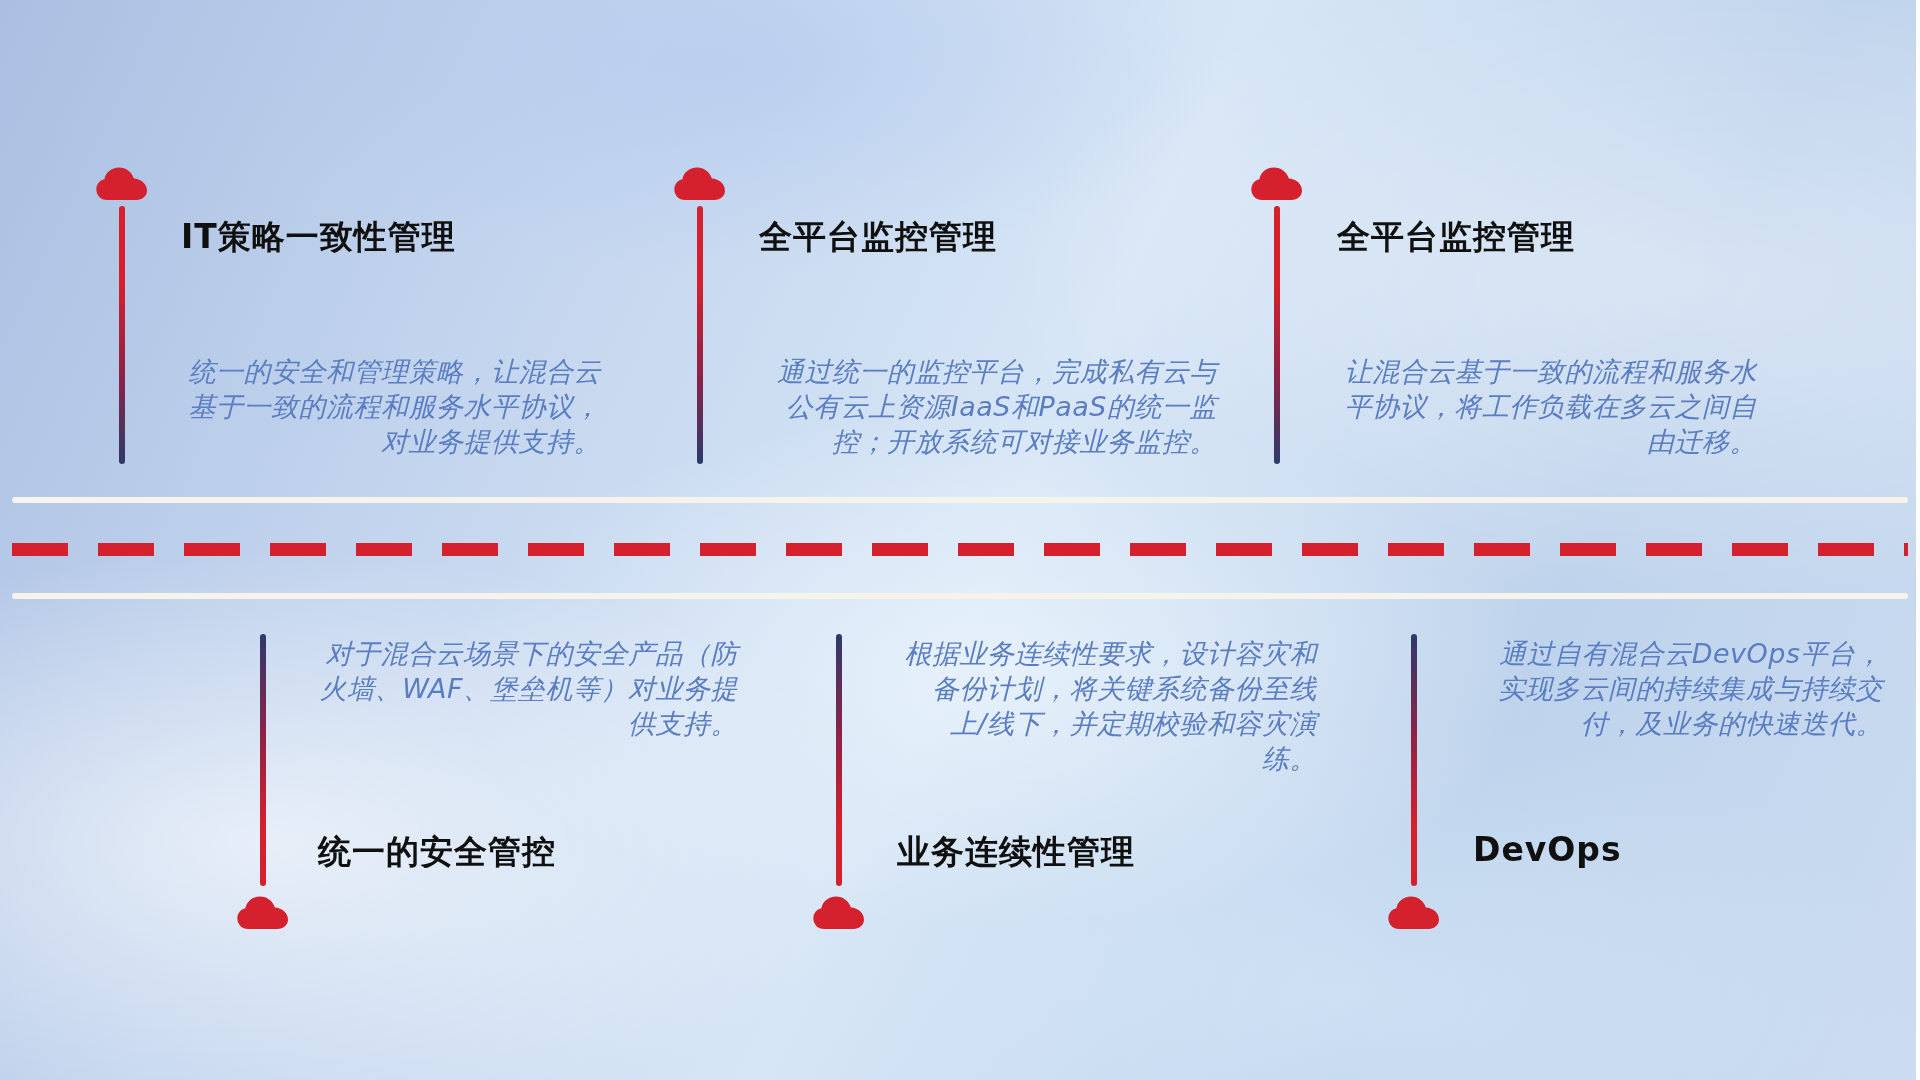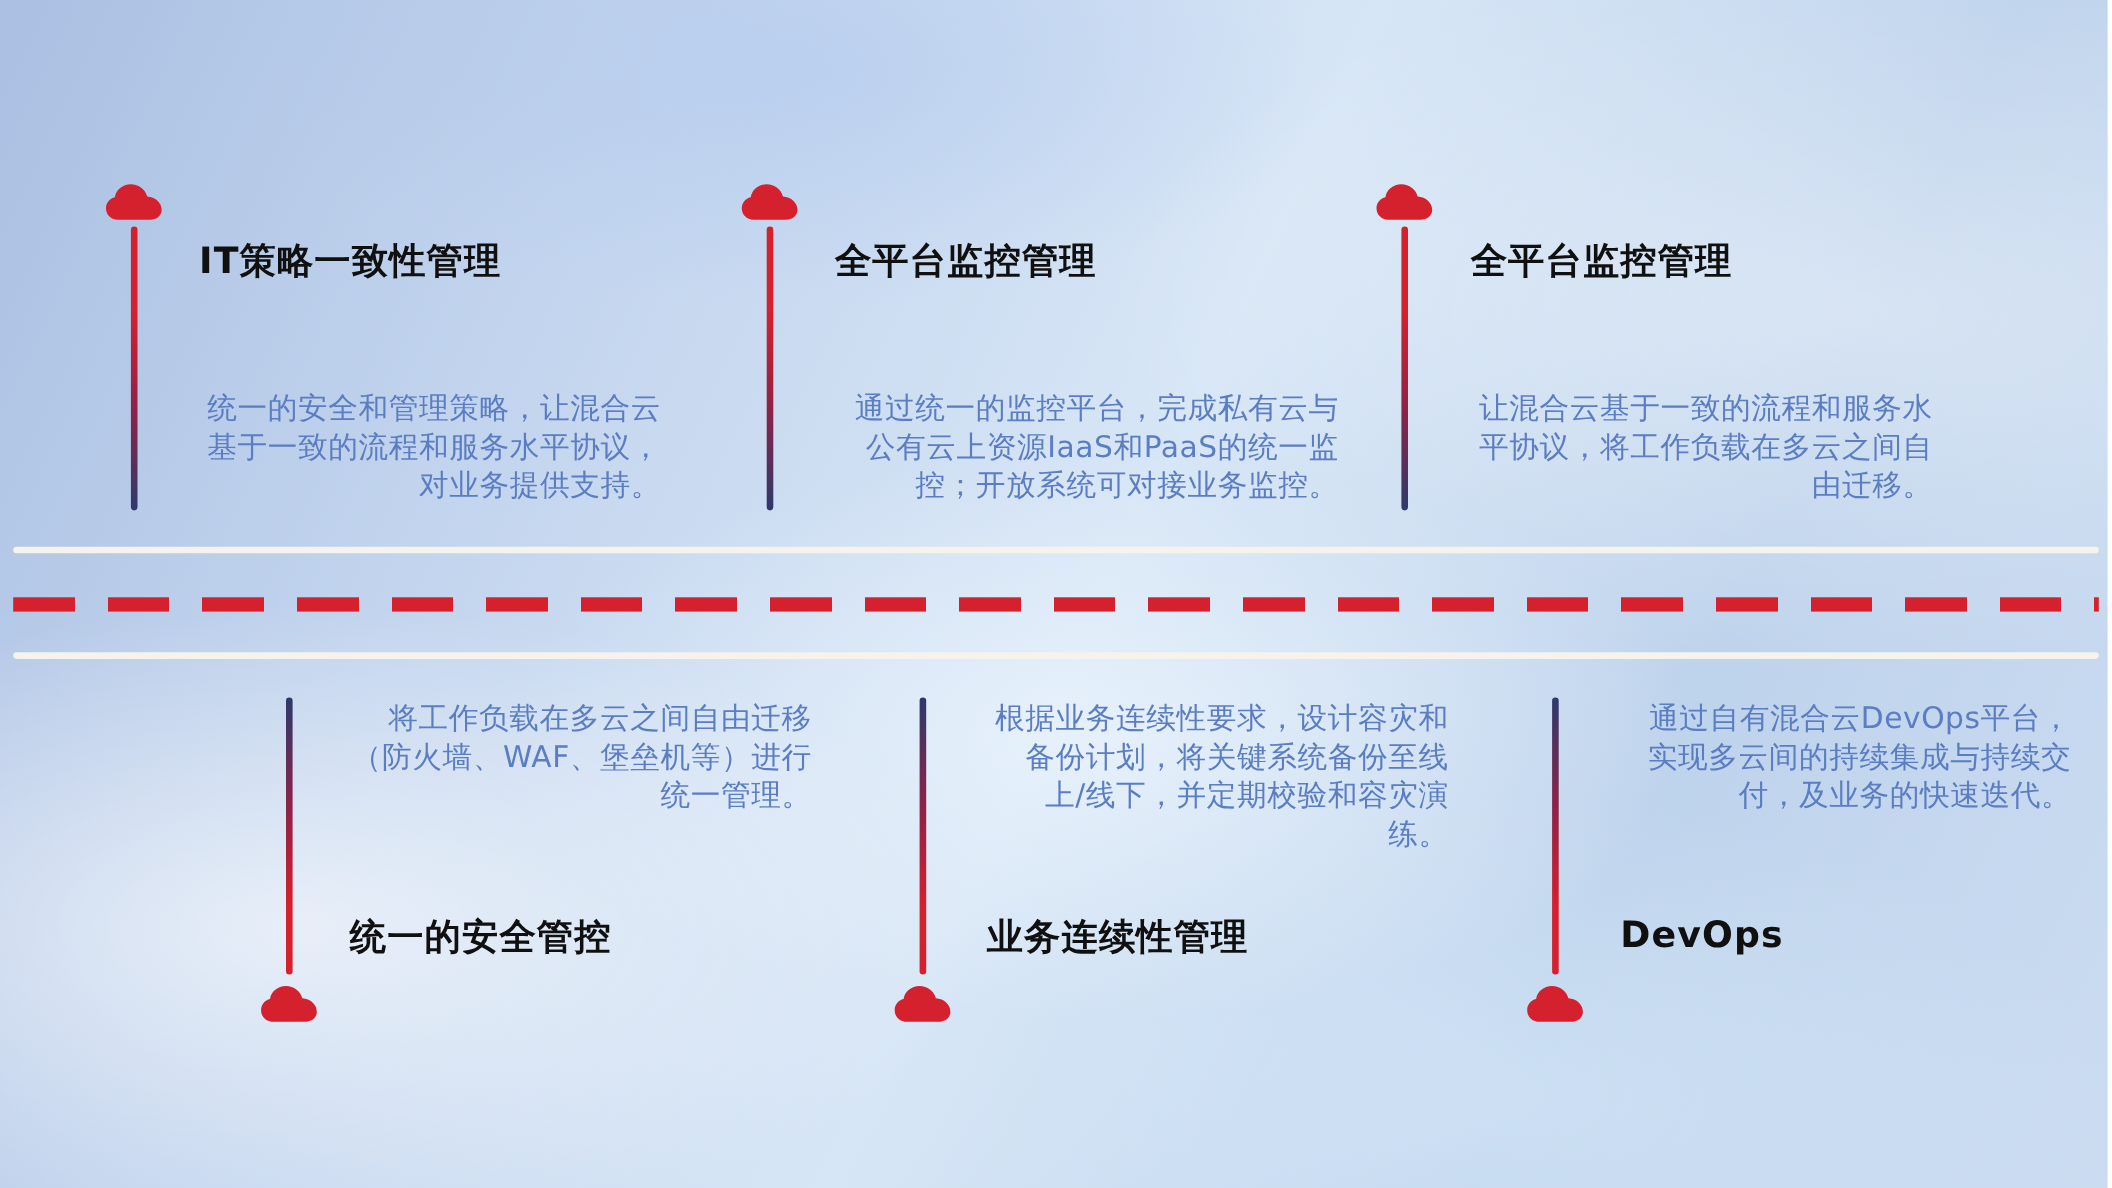--- a/index.html
+++ b/index.html
@@ -28,20 +28,21 @@
   .pole{position:absolute;width:6px;border-radius:3px;}
   .pole-top{background:linear-gradient(180deg,var(--accent-red) 0%,var(--accent-red) 30%,#8e2247 65%,var(--pole-navy) 100%);}
   .pole-bottom{background:linear-gradient(180deg,var(--pole-navy) 0%,#8e2247 40%,var(--accent-red) 75%,var(--accent-red) 100%);}
   .title{
     position:absolute;font-size:33px;font-weight:700;color:var(--title-color);
     letter-spacing:1px;white-space:nowrap;
   }
   .desc{
     position:absolute;font-size:27px;line-height:35px;color:var(--desc-color);
     letter-spacing:0.5px;
+    font-style:italic;
   }
   .road-line{position:absolute;left:12px;width:1896px;height:6px;background:var(--road-line);border-radius:3px;}
   .road-dash{
     position:absolute;left:12px;width:1896px;height:13px;
     background:repeating-linear-gradient(90deg,var(--accent-red) 0 56px,transparent 56px 86px);
   }
 </style>
 </head>
 <body>
 
@@ -78,21 +79,21 @@
     </div>
     <div class="pole pole-top" style="left:1274px;top:206px;height:258px"></div>
     <div class="title" style="left:1337px;top:215px">全平台监控管理</div>
     <div class="desc" style="left:1337px;top:354px;width:420px">让混合云基于一致的流程和服务水平协议，将工作负载在多云之间自由迁移。</div>
 
   </section>
 
   <section>
 
     <div class="pole pole-bottom" style="left:260px;top:634px;height:252px"></div>
-    <div class="desc" style="left:318px;top:636px;width:420px">将工作负载在多云之间自由迁移（防火墙、WAF、堡垒机等）进行统一管理。</div>
+    <div class="desc" style="left:318px;top:636px;width:420px">对于混合云场景下的安全产品（防火墙、WAF、堡垒机等）对业务提供支持。</div>
     <div class="title" style="left:318px;top:830px">统一的安全管控</div>
     <div class="cloud-icon" style="left:236px;top:893px">
       <svg viewBox="0 0 80 54">
           <path fill="currentColor" d="M18 52 C8.5 52 2 45 2 36.5 C2 29 7 23 14 21.5 C15.5 11.5 24.5 4 35.5 4 C46 4 55 11 57.5 20.5 C68.5 21 77 29 77 38.5 C77 46.5 70 52 61.5 52 Z"></path>
         </svg>
     </div>
 
     <div class="pole pole-bottom" style="left:836px;top:634px;height:252px"></div>
     <div class="desc" style="left:897px;top:636px;width:420px">根据业务连续性要求，设计容灾和备份计划，将关键系统备份至线上/线下，并定期校验和容灾演练。</div>
     <div class="title" style="left:897px;top:830px">业务连续性管理</div>

